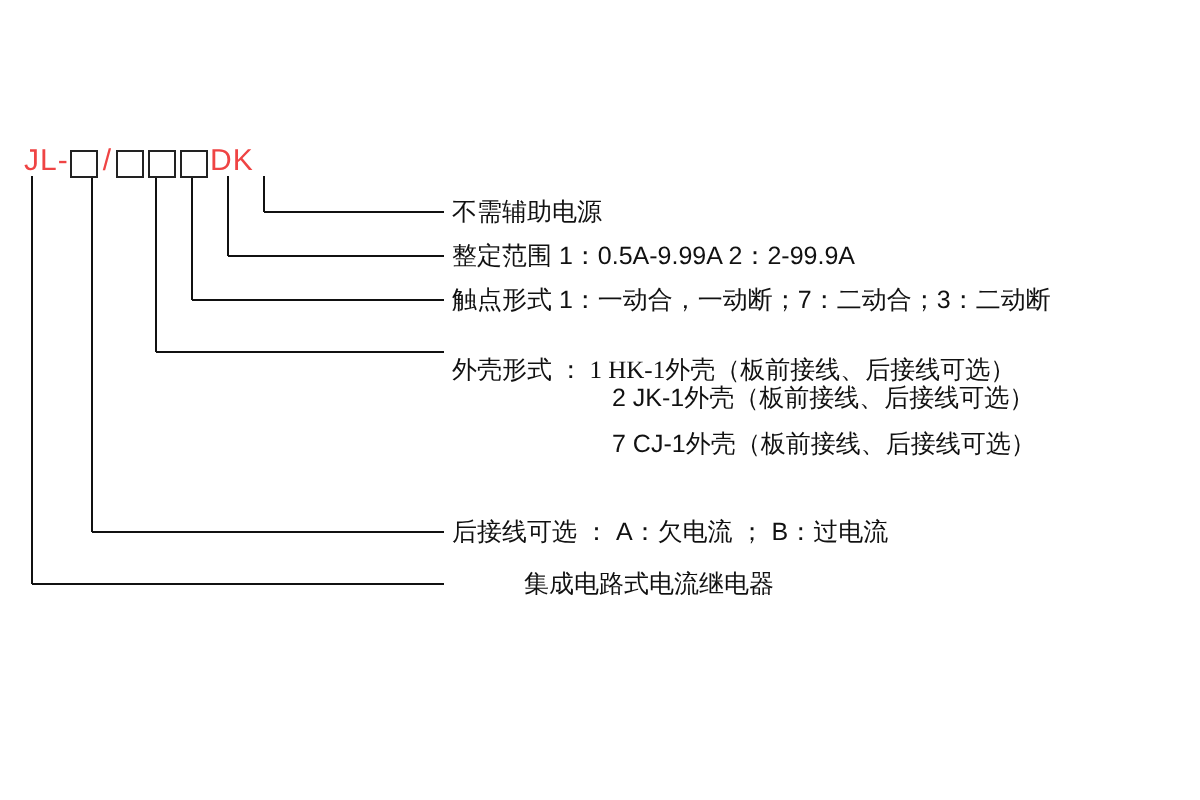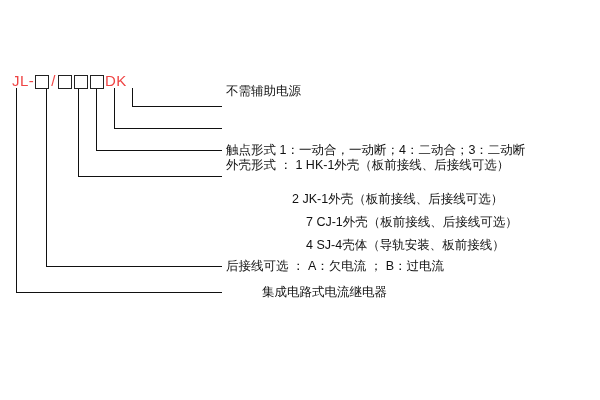--- a/index.html
+++ b/index.html
@@ -90,22 +90,22 @@
   <div class="code-row">
     <span class="code-txt">JL-</span>
     <span class="code-box"></span>
     <span class="code-sep">/</span>
     <span class="code-box"></span>
     <span class="code-box"></span>
     <span class="code-box"></span>
     <span class="code-txt">DK</span>
   </div>
 
-  <div class="desc" style="left:226px; top:84px;">不需辅助电源</div>
-  <div class="desc" style="left:226px; top:143px;">触点形式   1：一动合，一动断；4：二动合；3：二动断</div>
-  <div class="desc" style="left:226px; top:158px;">外壳形式 ：   1   HK-1外壳（板前接线、后接线可选）</div>
-  <div class="desc" style="left:292px; top:192px;">2   JK-1外壳（板前接线、后接线可选）</div>
+  <div class="desc" style="left:226px; top:99px;">不需辅助电源</div>
+  <div class="desc" style="left:226px; top:121px;">整定范围   1：0.5A-9.99A   2：2-99.9A</div>
+  <div class="desc" style="left:226px; top:143px;">触点形式   1：一动合，一动断；7：二动合；3：二动断</div>
+  <div class="desc" style="left:226px; top:178px;font-family:Liberation Serif, serif;">外壳形式 ：   1   HK-1外壳（板前接线、后接线可选）</div>
+  <div class="desc" style="left:306px; top:192px;">2   JK-1外壳（板前接线、后接线可选）</div>
   <div class="desc" style="left:306px; top:215px;">7   CJ-1外壳（板前接线、后接线可选）</div>
-  <div class="desc" style="left:306px; top:238px;">4   SJ-4壳体（导轨安装、板前接线）</div>
   <div class="desc" style="left:226px; top:259px;">后接线可选 ：  A：欠电流 ；  B：过电流</div>
   <div class="desc" style="left:226px; top:285px;margin-left:36px;">集成电路式电流继电器</div>
 
 </div>
 
 </body></html>

